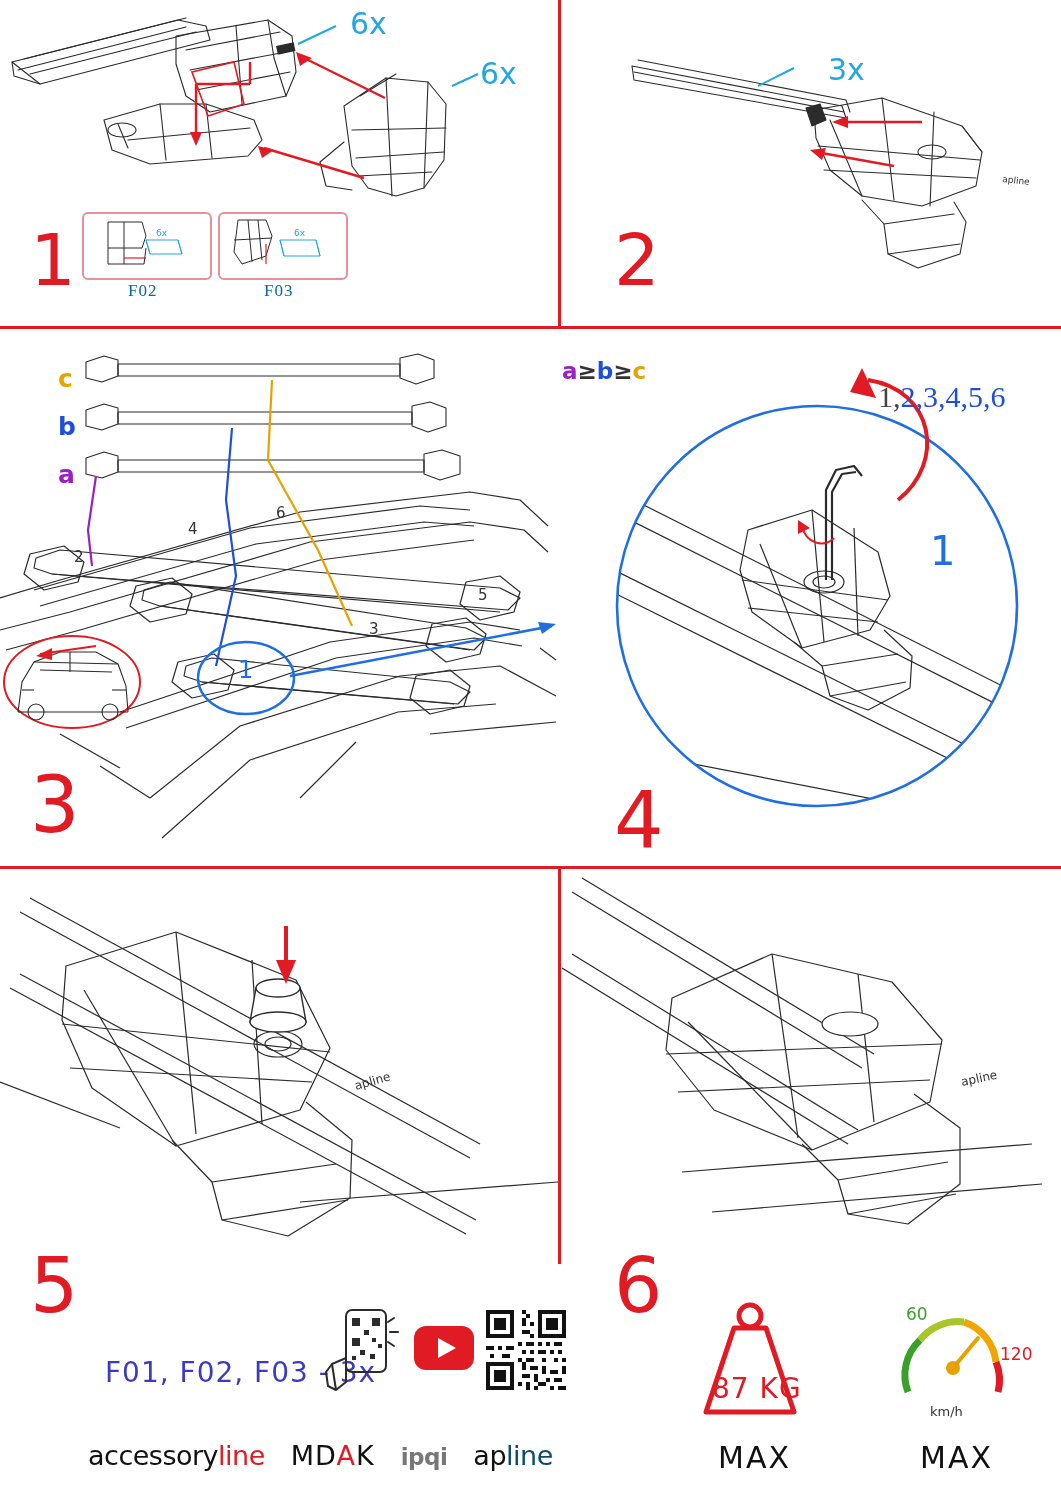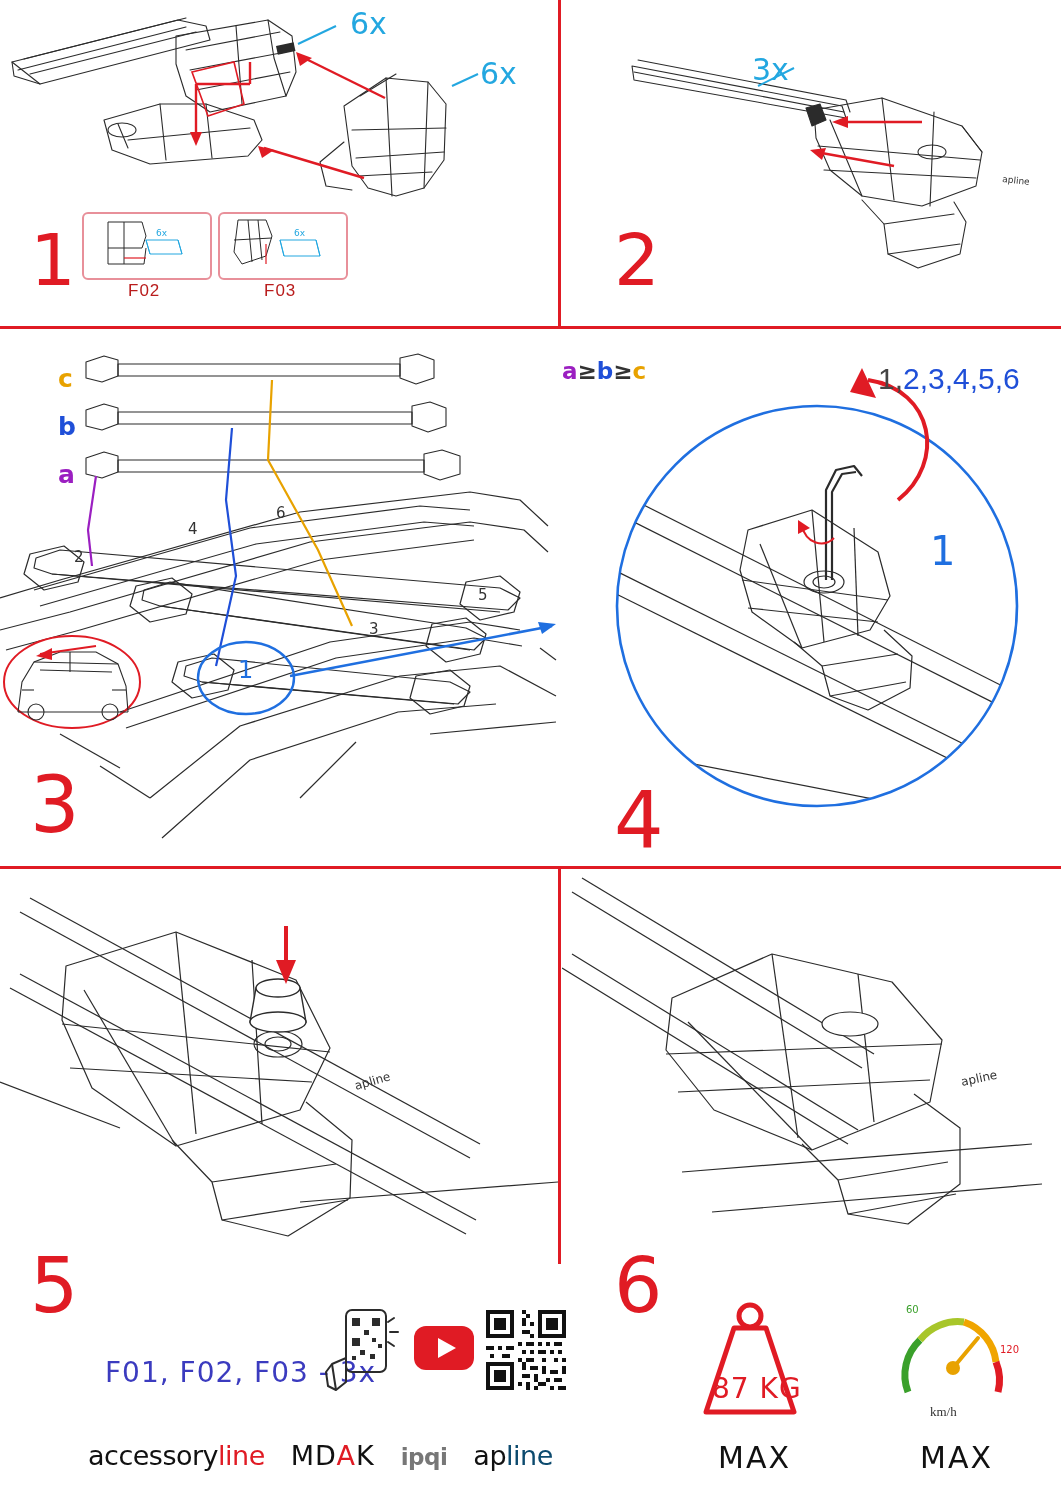--- a/index.html
+++ b/index.html
@@ -22,36 +22,36 @@
   .step-3{left:30px;top:766px;font-size:78px;}
   .step-4{left:614px;top:782px;font-size:78px;}
   .step-5{left:30px;top:1248px;font-size:76px;}
   .step-6{left:614px;top:1248px;font-size:76px;}
 
   svg{display:block;}
   .dr{position:absolute;}
 
   
   .thumbbox{position:absolute;border:2px solid #e8909a;border-radius:6px;background:#fff;}
-  .thumb-lbl{position:absolute;color:#b91c1c;font-family:Liberation Sans, sans-serif;font-size:17px;letter-spacing:1px;}
+  .thumb-lbl{position:absolute;color:#0369a1;font-family:Liberation Serif, serif;font-size:17px;letter-spacing:1px;}
 
   .qty{position:absolute;color:#23a7e0;font-family:"DejaVu Sans",sans-serif;font-size:30px;}
 
   .abc{position:absolute;font-family:"DejaVu Sans",sans-serif;font-size:25px;font-weight:bold;}
   .abc.a{color:#9b1fc1;}
   .abc.b{color:#1f4fd8;}
   .abc.c{color:#e8a200;}
 
   .ineq{position:absolute;left:562px;top:358px;font-size:23px;font-weight:bold;font-family:"DejaVu Sans",sans-serif;}
   .ineq .a{color:#9b1fc1;}
   .ineq .b{color:#1f4fd8;}
   .ineq .c{color:#e8a200;}
   .ineq .s{color:#333;}
 
-  .seq{position:absolute;left:878px;top:362px;font-size:30px;font-family:Liberation Sans, sans-serif;text-align:right;}
+  .seq{position:absolute;left:878px;top:380px;font-size:30px;font-family:Liberation Serif, serif;text-align:right;}
   .seq .one{color:#444;}
   .seq .rest{color:#1f4fd8;}
 
   .bignum{position:absolute;font-family:"DejaVu Sans",sans-serif;font-size:40px;color:#1f6fe0;font-weight:500;}
 
   .tinynum{position:absolute;font-family:"DejaVu Sans",sans-serif;font-size:15px;color:#333;}
 
   
   .parts-line{position:absolute;left:105px;top:1356px;font-family:"DejaVu Sans",sans-serif;font-size:28px;color:#3b3bbf;letter-spacing:1px;}
 
@@ -61,21 +61,21 @@
   .brand.small{font-size:23px;color:#777;font-weight:bold;}
   .brand.mdak{letter-spacing:1px;}
   .brand.mdak .red{color:#e01b24;}
   .brand.apline{font-size:27px;}
   .brand.apline .red{color:#0c4a6e;}
 
   .maxlabel{position:absolute;font-family:"DejaVu Sans",sans-serif;font-size:30px;color:#111;letter-spacing:2px;}
 
   .kgtext{position:absolute;font-family:"DejaVu Sans",sans-serif;font-size:28px;color:#e01b24;letter-spacing:1px;}
   .kmh{position:absolute;font-family:"DejaVu Sans",sans-serif;font-size:13px;color:#333;}
-  .gauge-num{position:absolute;font-family:"DejaVu Sans",sans-serif;font-size:10px;}
+  .gauge-num{position:absolute;font-family:"DejaVu Sans",sans-serif;font-size:17px;}
 </style>
 </head>
 <body>
 
 <div class="sheet">
 
   <div class="hr r1"></div>
   <div class="hr r2"></div>
   <div class="vr v1"></div>
   <div class="vr v2"></div>
@@ -221,21 +221,21 @@
       </g>
       <g fill="#e01b24" stroke="none">
         <polygon points="270,122 286,116 286,128"></polygon>
         <polygon points="248,150 264,148 260,160"></polygon>
       </g>
 
       <text x="440" y="182" font-size="9" fill="#333" font-family="DejaVu Sans" transform="rotate(6 440 182)">apline</text>
     </svg>
   </div>
 
-  <div class="qty" style="left:752px;top:52px;">3x</div>
+  <div class="qty" style="left:828px;top:52px;">3x</div>
   <div class="step-num step-2">2</div>
 
   <div class="dr" style="left:0;top:330px;width:558px;height:536px;">
     <svg width="558" height="536" viewBox="0 0 558 536">
 
       <g fill="none" stroke="#2b2b2b" stroke-width="1.1" stroke-linejoin="round">
 
         <path d="M86 32 L104 26 L118 30 L118 46 L102 52 L86 48 Z"></path>
         <path d="M118 34 L400 34 L400 46 L118 46 Z"></path>
         <path d="M400 28 L418 24 L434 30 L434 48 L416 54 L400 48 Z"></path>
@@ -577,16 +577,16 @@
         <path d="M106 62 A48 48 0 0 1 108 92" stroke="#e01b24"></path>
       </g>
       <g fill="none" stroke="#e8a200" stroke-width="4" stroke-linecap="round">
         <path d="M63 68 L88 38"></path>
       </g>
       <circle cx="63" cy="68" r="7" fill="#e8a200"></circle>
     </svg>
   </div>
   <div class="gauge-num" style="left:906px;top:1304px;color:#3aa02b;">60</div>
   <div class="gauge-num" style="left:1000px;top:1344px;color:#e01b24;">120</div>
-  <div class="kmh" style="left:930px;top:1404px;font-family:Liberation Serif, serif;">km/h</div>
+  <div class="kmh" style="left:930px;top:1404px;">km/h</div>
   <div class="maxlabel" style="left:920px;top:1440px;">MAX</div>
 
 </div>
 
 </body></html>

